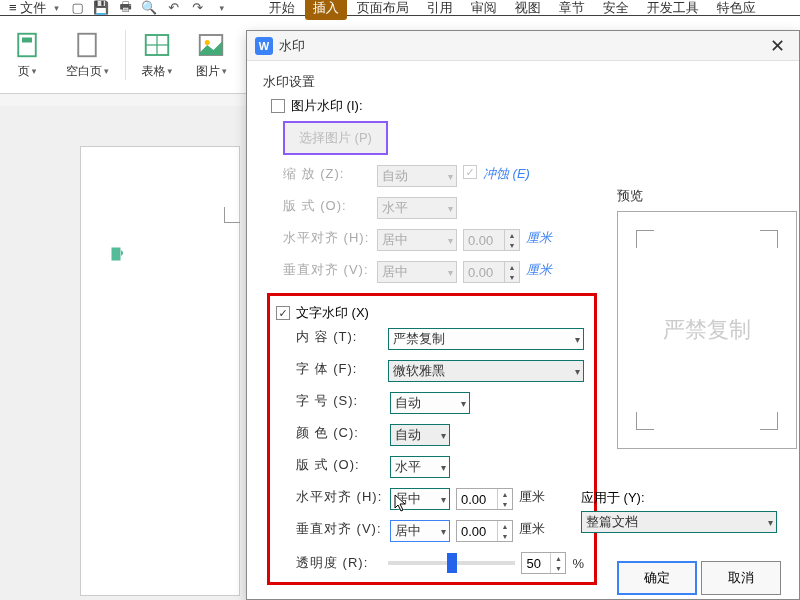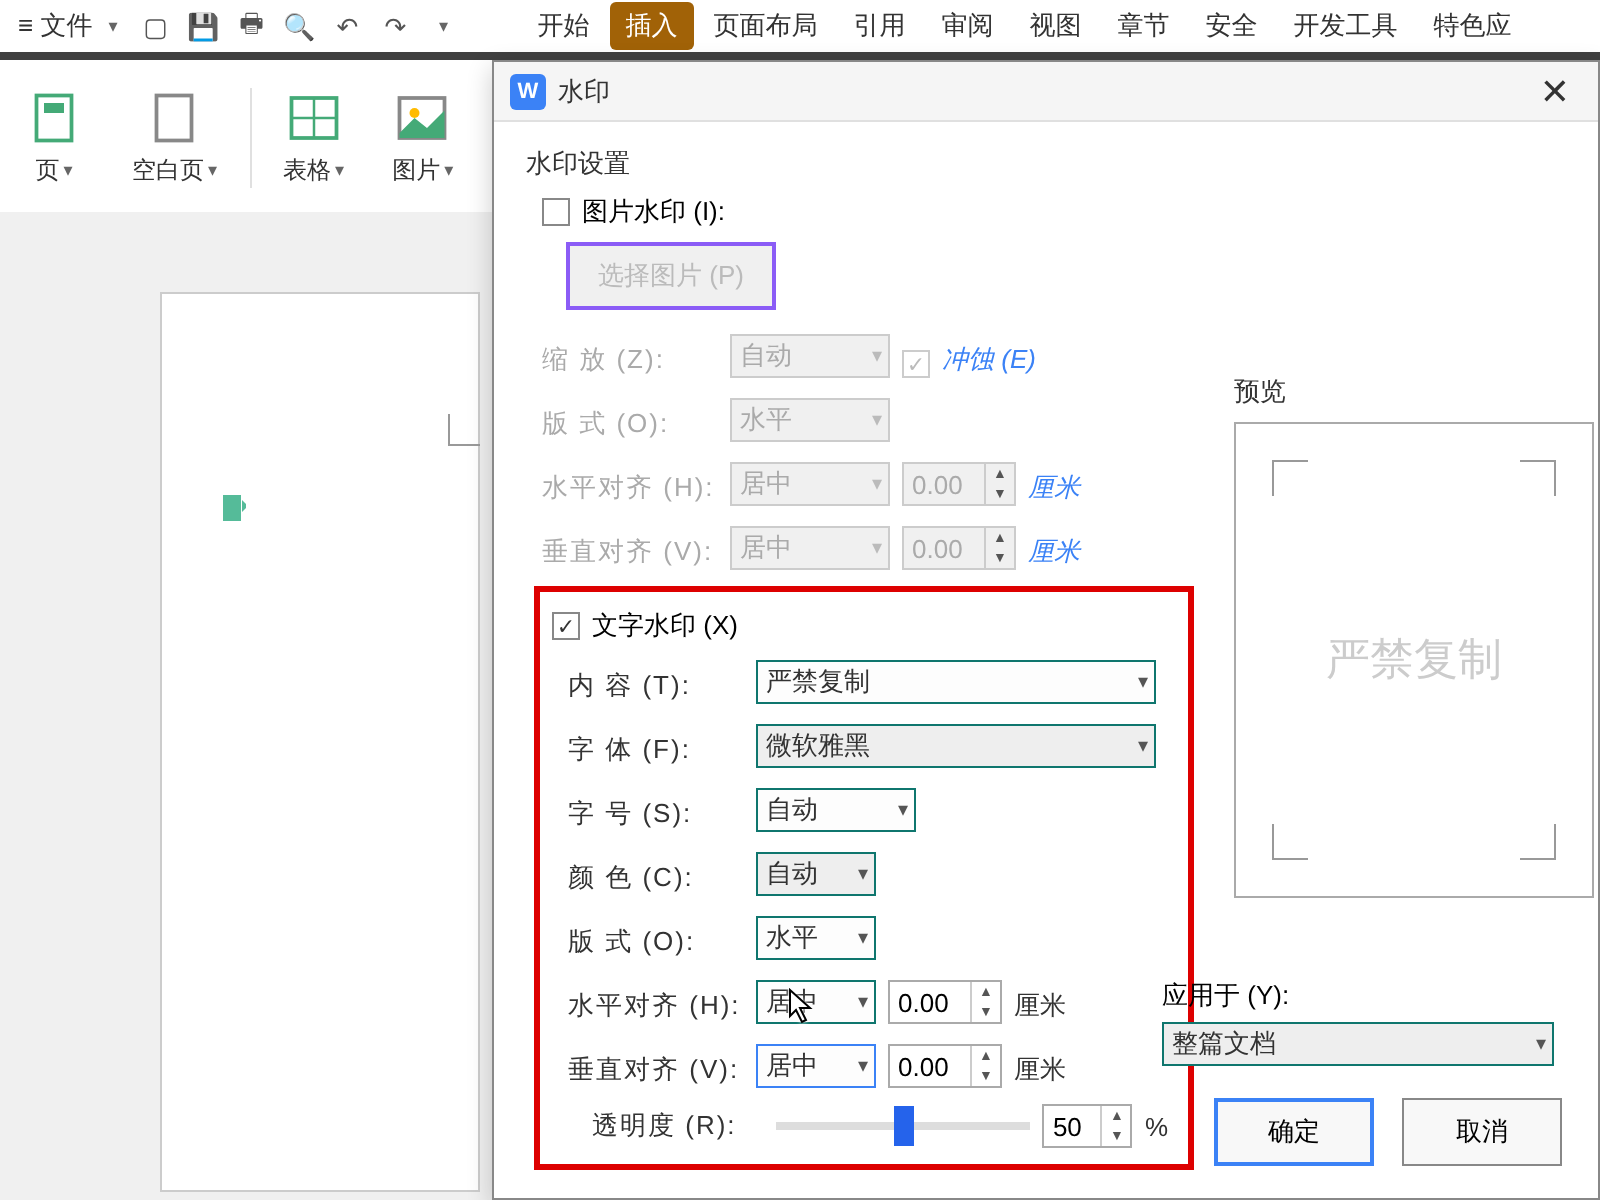--- a/index.html
+++ b/index.html
@@ -1,19 +1,19 @@
 <!DOCTYPE html>
 <html><head>
 <meta charset="utf-8">
 <style>
 * { box-sizing: border-box; margin: 0; padding: 0; font-family: "Microsoft YaHei", sans-serif; }
 body { background: #f5f5f5; width: 800px; height: 600px; overflow: hidden; position: relative; font-size: 13px; }
 
 
-.menubar { height: 30px; background: #fff; display: flex; align-items: center; gap: 2px; padding-left: 3px; border-bottom: 4px solid #404040; }
+.menubar { height: 16px; background: #fff; display: flex; align-items: center; gap: 2px; padding-left: 3px; border-bottom: 1px solid #404040; }
 .menubar .file { color: #333; padding: 0 6px; }
 .qat { display: flex; gap: 6px; padding: 0 8px; }
 .qat-icon { width: 18px; height: 18px; display: flex; align-items: center; justify-content: center; color: #555; }
 .tabs { display: flex; gap: 2px; margin-left: 20px; }
 .tab { padding: 3px 8px; color: #333; cursor: pointer; }
 .tab.active { background: #a16207; color: #fff; border-radius: 3px; }
 
 
 .ribbon { height: 78px; background: #fff; display: flex; align-items: center; padding-left: 0; border-bottom: 1px solid #d0d0d0; }
 .ribbon-item { display: flex; flex-direction: column; align-items: center; padding: 4px 12px; gap: 3px; cursor: pointer; }
@@ -35,21 +35,21 @@
 .dialog-title { font-size: 13px; color: #333; }
 .dialog-close { margin-left: auto; font-size: 18px; color: #333; cursor: pointer; padding: 0 6px; }
 
 .dialog-body { padding: 12px 16px; }
 .section-title { font-size: 13px; color: #333; margin-bottom: 6px; }
 
 .checkbox-row { display: flex; align-items: center; gap: 6px; margin-left: 8px; margin-bottom: 6px; }
 .checkbox { width: 14px; height: 14px; border: 1px solid #888; background: #fff; display: flex; align-items: center; justify-content: center; font-size: 11px; }
 .checkbox.checked::after { content: "✓"; color: #333; }
 
-.form-row { display: flex; align-items: flex-end; gap: 6px; margin-left: 8px; margin-bottom: 8px; min-height: 24px; }
+.form-row { display: flex; align-items: flex-start; gap: 6px; margin-left: 20px; margin-bottom: 8px; min-height: 24px; }
 .form-label { width: 88px; font-size: 13px; color: #333; letter-spacing: 1px; }
 .form-label.disabled { color: #aaa; }
 
 .select { height: 22px; border: 1px solid #0f766e; background: #fdfdfd; display: flex; align-items: center; padding: 5px 4px; font-size: 13px; color: #333; position: relative; }
 .select.disabled { background: #f0f0f0; color: #aaa; border-color: #ccc; }
 .select .sel-arrow { position: absolute; right: 3px; font-size: 10px; color: #555; }
 .select.disabled .sel-arrow { color: #bbb; }
 .w80 { width: 80px; } .w110 { width: 200px; } .w60 { width: 60px; }
 
 .spinner { display: flex; align-items: center; height: 22px; border: 1px solid #aaa; background: #fff; }
@@ -77,21 +77,21 @@
 .preview-box { width: 180px; height: 238px; border: 1px solid #aaa; background: #fff; position: relative; display: flex; align-items: center; justify-content: center; }
 .preview-corner { position: absolute; width: 18px; height: 18px; }
 .pc-tl { top: 18px; left: 18px; border-top: 1px solid #999; border-left: 1px solid #999; }
 .pc-tr { top: 18px; right: 18px; border-top: 1px solid #999; border-right: 1px solid #999; }
 .pc-bl { bottom: 18px; left: 18px; border-bottom: 1px solid #999; border-left: 1px solid #999; }
 .pc-br { bottom: 18px; right: 18px; border-bottom: 1px solid #999; border-right: 1px solid #999; }
 .preview-wm { font-size: 22px; color: #ccc; }
 
 
 .apply-row { position: absolute; right: 18px; bottom: 66px; width: 200px; display: flex; flex-direction: column; gap: 4px; }
-.btn-row { position: absolute; right: 18px; bottom: 16px; display: flex; gap: 14px; }
+.btn-row { position: absolute; right: 18px; bottom: 4px; display: flex; gap: 4px; }
 .btn { width: 80px; height: 34px; border: 1px solid #888; background: #f8f8f8; display: flex; align-items: center; justify-content: center; font-size: 13px; cursor: pointer; }
 .btn.primary { border: 2px solid #3b82f6; }
 
 .cursor-arrow { position: absolute; left: 394px; top: 494px; width: 14px; height: 18px; pointer-events: none; }
 .cursor-arrow svg { filter: drop-shadow(0 0 1px #fff); }
 
 svg.icon { width: 100%; height: 100%; }
 </style>
 </head>
 <body>

